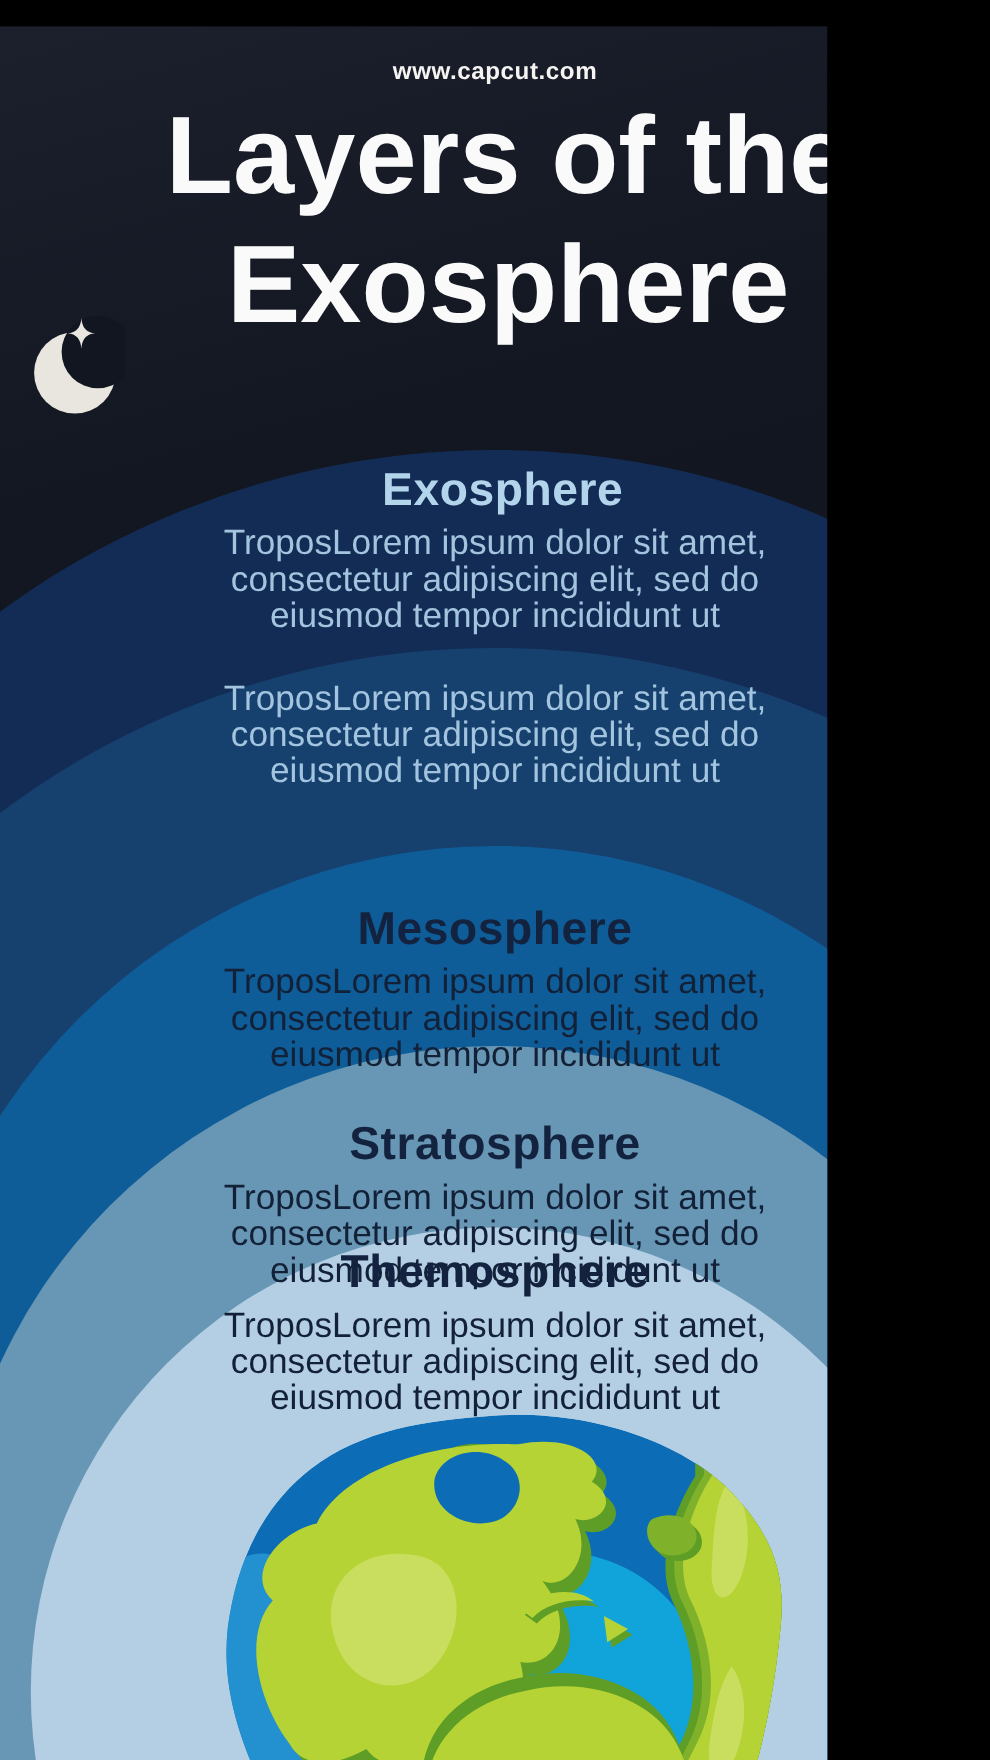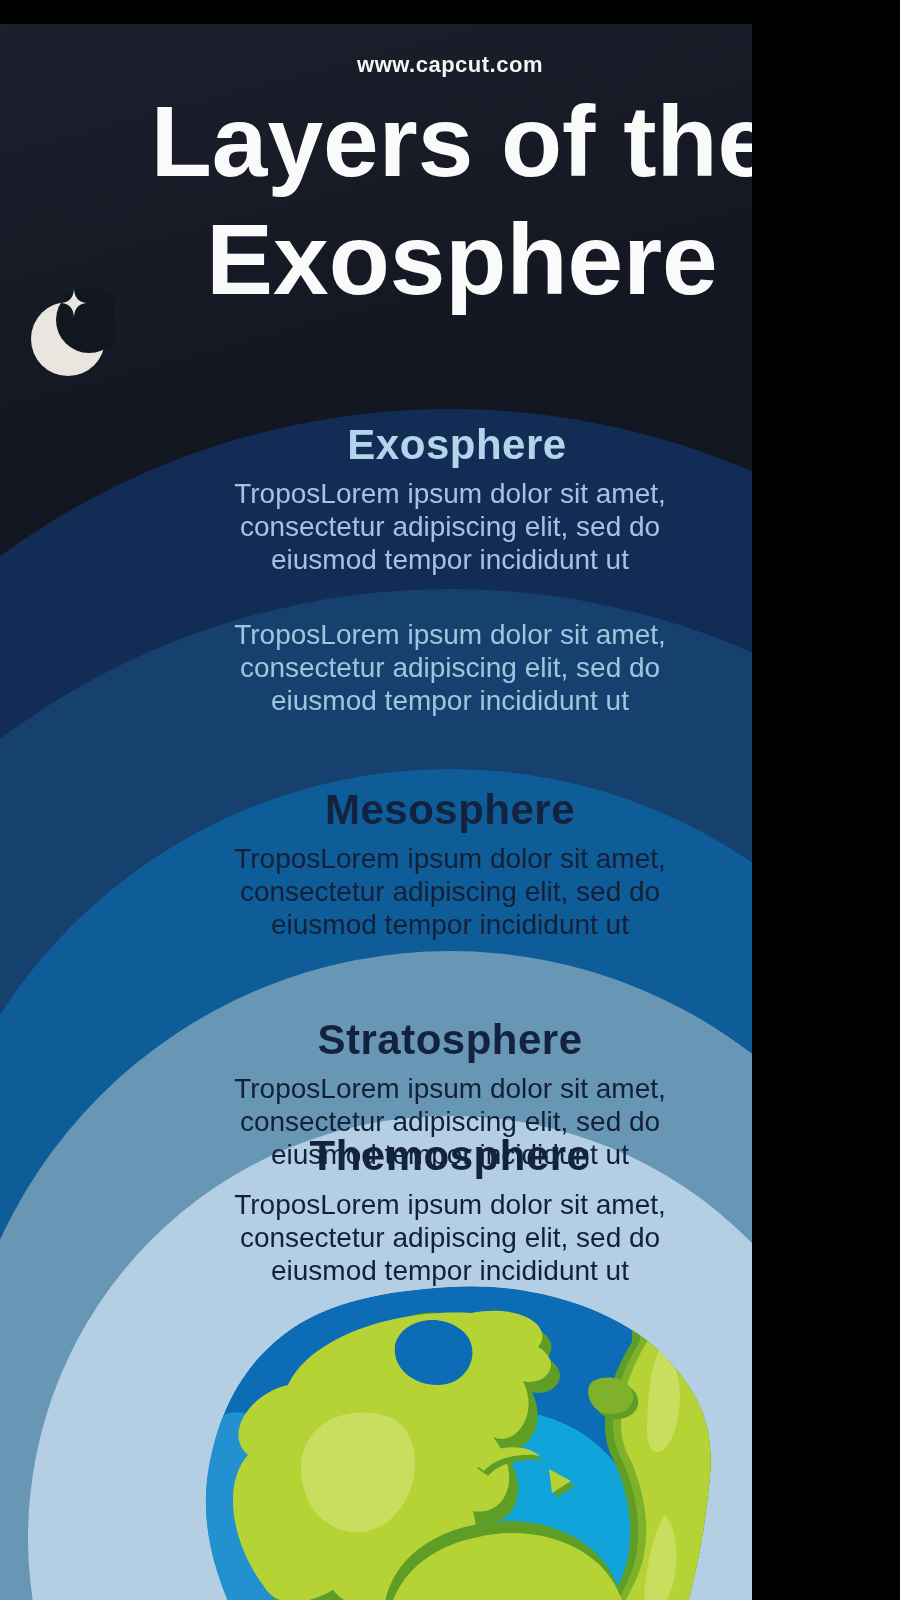--- a/index.html
+++ b/index.html
@@ -19,25 +19,25 @@
   }
   .arc { position:absolute; border-radius:50%; }
   .arc-exo    { left:-312px; top:385px;  width:1524px; height:1524px; }
   .arc-themo  { left:-300px; top:565px;  width:1500px; height:1500px; }
   .arc-meso   { left:-85px;  top:745px;  width:1070px; height:1070px; }
   .arc-strato { left:-45px;  top:927px;  width:990px;  height:990px;  }
   .arc-tropo  { left:28px;   top:1092px; width:844px;  height:844px;  }
   .section { position:absolute; left:0; width:900px; text-align:center; }
   .sec-exo    { top:397px;  }
   .sec-themo  { top:586px;  }
-  .sec-meso   { top:762px;  }
+  .sec-meso   { top:796px;  }
   .sec-strato { top:992px;  }
   .sec-tropo  { top:1108px; }
   .section h2 { margin:0; font-size:42px; line-height:48px; font-weight:bold; letter-spacing:0.5px; }
-  .section p  { margin:8px 0 0 0; font-size:28px; line-height:33px; white-space:pre-line; }
+  .section p  { margin:8px 0 0 0; font-size:32px; line-height:33px; white-space:pre-line; }
   .moon-wrap     { position:absolute; left:28px;  top:260px; width:86px;  height:96px; }
   .sparkle-wrap  { position:absolute; left:775px; top:40px;  width:100px; height:72px; }
   .globe-wrap    { position:absolute; left:193px; top:1261px; width:530px; height:339px; }
 </style>
 </head>
 <body>
 
 <div class="canvas">
 
   <div class="arc arc-exo" style="background-color: rgb(19, 44, 85);"></div>

